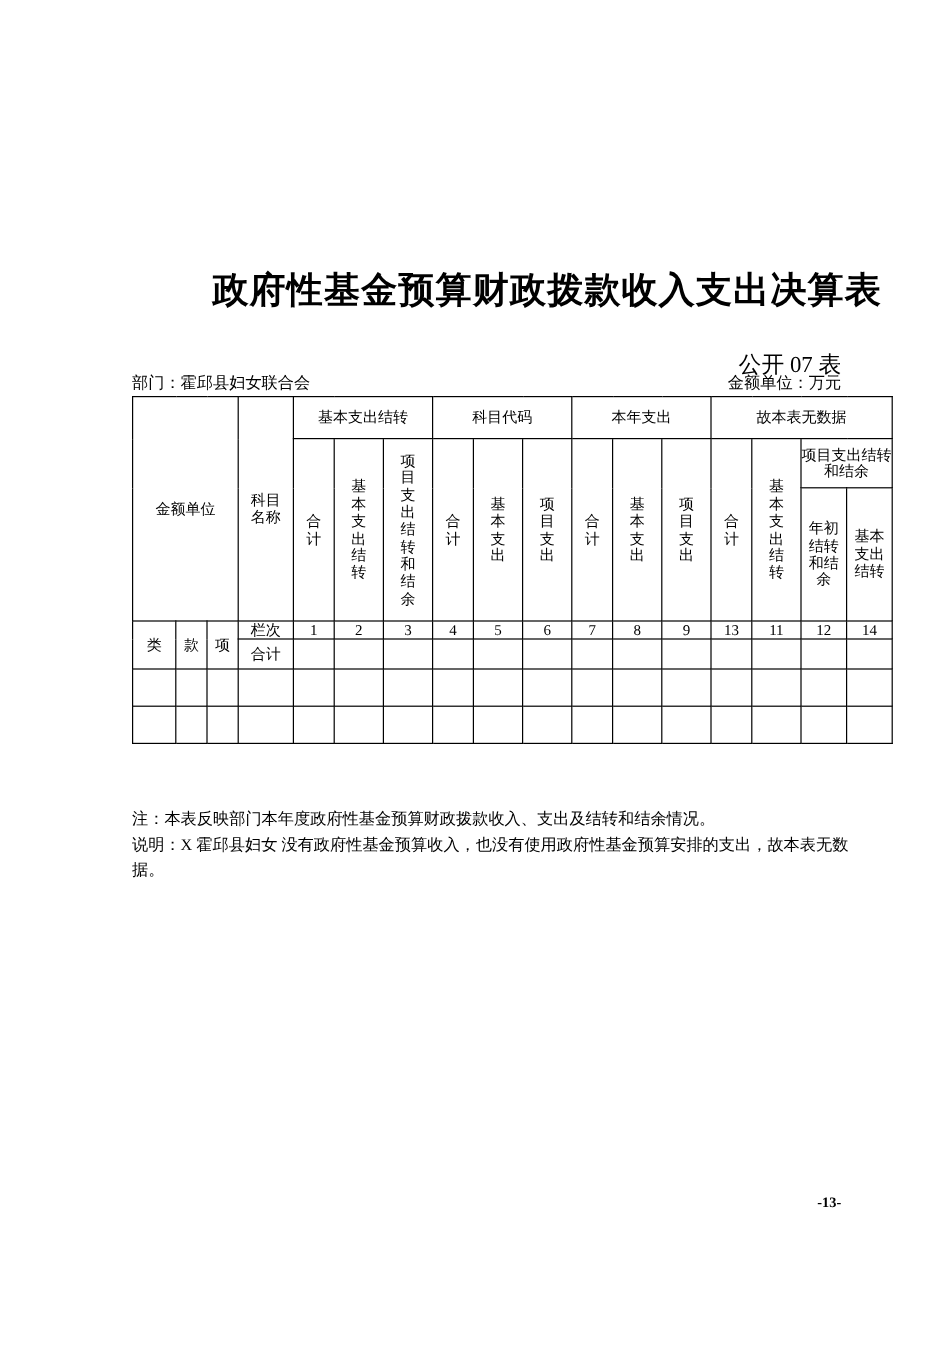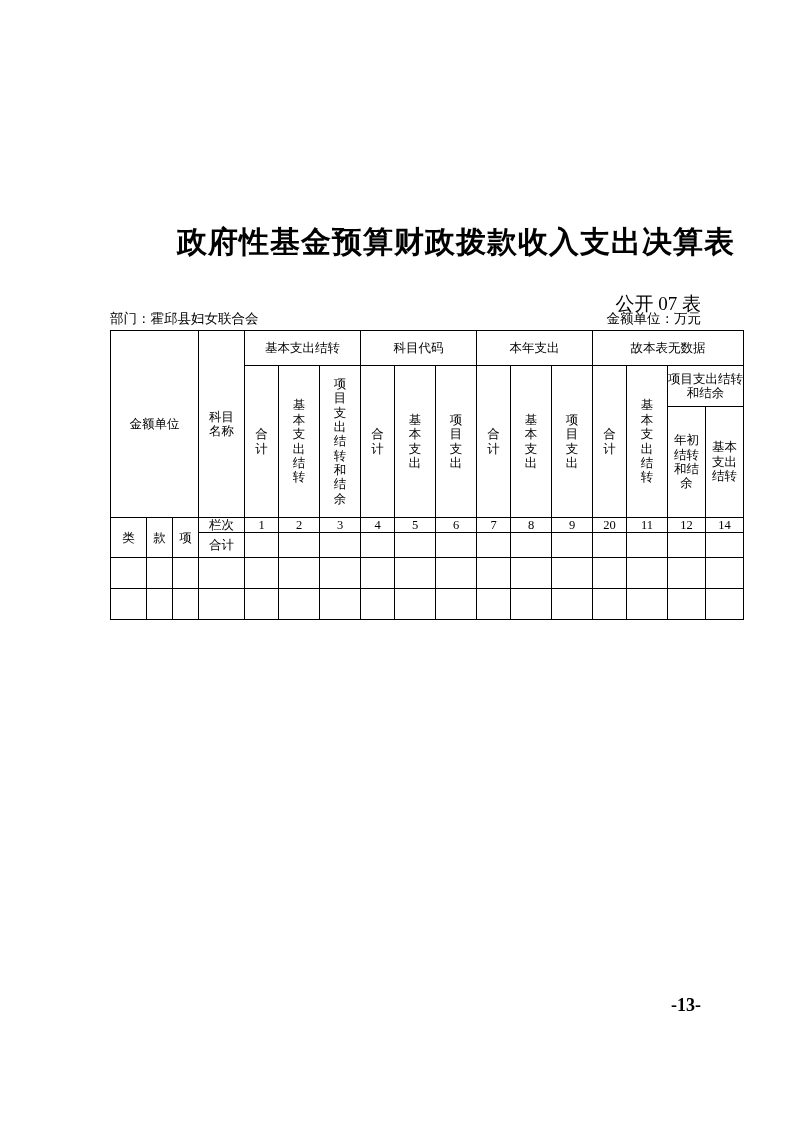--- a/index.html
+++ b/index.html
@@ -75,21 +75,21 @@
     top: 673px;
     width: 600px;
     font-size: 13.5px;
     line-height: 1.55;
   }
   .notes div { white-space: normal; }
   .pagenum {
     position: absolute;
     right: 92px;
     top: 995px;
-    font-size: 18px;
+    font-size: 12px;
     font-weight: bold;
   }
 </style>
 </head>
 <body>
 
 <div class="page">
 
   <div class="title">政府性基金预算财政拨款收入支出决算表</div>
 
@@ -202,21 +202,21 @@
         <td>栏次</td>
         <td>1</td>
         <td>2</td>
         <td>3</td>
         <td>4</td>
         <td>5</td>
         <td>6</td>
         <td>7</td>
         <td>8</td>
         <td>9</td>
-        <td>20</td>
+        <td>13</td>
         <td>11</td>
         <td>12</td>
         <td>14</td>
       </tr>
 
       <tr>
         <td style="height:24px">合计</td>
         <td></td>
         <td></td>
         <td></td>
@@ -267,16 +267,18 @@
         <td></td>
         <td></td>
         <td></td>
         <td></td>
         <td></td>
       </tr>
     </tbody>
   </table>
 
   <div class="notes">
+    <div>注：本表反映部门本年度政府性基金预算财政拨款收入、支出及结转和结余情况。</div>
+    <div>说明：X 霍邱县妇女  没有政府性基金预算收入，也没有使用政府性基金预算安排的支出，故本表无数据。</div>
   </div>
 
   <div class="pagenum">-13-</div>
 </div>
 
 </body></html>

